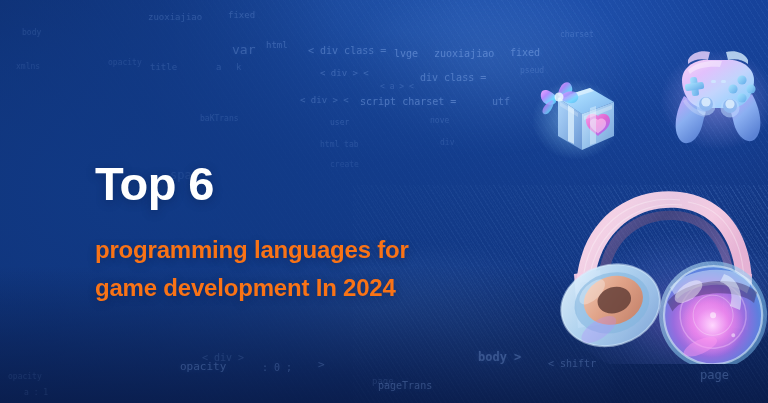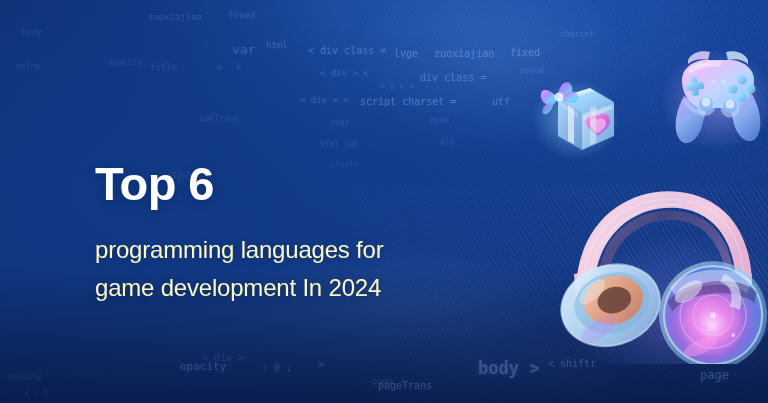--- a/index.html
+++ b/index.html
@@ -70,21 +70,21 @@
   }
 
   
   .headline{ position:absolute; left:95px; top:160px; width:420px; }
   .h1{
     color:#fff; font-size:47px; line-height:1.0; font-weight:bold;
     letter-spacing:-.6px; margin-bottom:24px;
     text-shadow:0 2px 10px rgba(6,22,60,.35);
   }
   .h2{
-    color:#fef9c3; font-size:24px; line-height:1.58; font-weight:normal;
+    color:#f97316; font-size:24px; line-height:1.58; font-weight:bold;
     letter-spacing:-.2px;
     text-shadow:0 2px 8px rgba(6,22,60,.3);
   }
 
   
   .art{ position:absolute; }
 
   
   .gamepad{ left:658px; top:44px; width:120px; height:110px; }
   
@@ -132,21 +132,21 @@
       <span class="code" style="left: 330px; top: 118px; font-size: 8px; opacity: 0.18;">user</span>
       <span class="code" style="left: 430px; top: 116px; font-size: 8px; opacity: 0.17;">nove</span>
       <span class="code" style="left: 320px; top: 140px; font-size: 8px; opacity: 0.15;">html   tab</span>
       <span class="code" style="left: 440px; top: 138px; font-size: 8px; opacity: 0.14;">div</span>
       <span class="code" style="left: 330px; top: 160px; font-size: 8px; opacity: 0.12;">create</span>
       <span class="code" style="left: 170px; top: 168px; font-size: 12px; opacity: 0.1;">span</span>
       <span class="code" style="left: 180px; top: 360px; font-size: 11px; opacity: 0.26;">opacity</span>
       <span class="code" style="left: 262px; top: 362px; font-size: 10px; opacity: 0.22;">: 0 ;</span>
       <span class="code" style="left: 318px; top: 358px; font-size: 11px; opacity: 0.22;">&gt;</span>
       <span class="code" style="left: 202px; top: 352px; font-size: 10px; opacity: 0.14;">&lt; div &gt;</span>
-      <span class="code" style="left: 478px; top: 358px; font-size: 17px; opacity: 0.28; font-weight: bold;">body &gt;</span>
+      <span class="code" style="left: 478px; top: 350px; font-size: 12px; opacity: 0.28; font-weight: bold;">body &gt;</span>
       <span class="code" style="left: 548px; top: 358px; font-size: 10px; opacity: 0.26;">&lt; shiftr</span>
       <span class="code" style="left: 378px; top: 380px; font-size: 10px; opacity: 0.26;">pageTrans</span>
       <span class="code" style="left: 372px; top: 376px; font-size: 9px; opacity: 0.12;">page</span>
       <span class="code" style="left: 700px; top: 368px; font-size: 12px; opacity: 0.28;">page</span>
       <span class="code" style="left: 688px; top: 342px; font-size: 9px; opacity: 0.2;">stylus</span>
       <span class="code" style="left: 8px; top: 372px; font-size: 8px; opacity: 0.1;">opacity</span>
       <span class="code" style="left: 24px; top: 388px; font-size: 8px; opacity: 0.1;">a : 1</span>
     </div>
 
   <div class="art gift">

